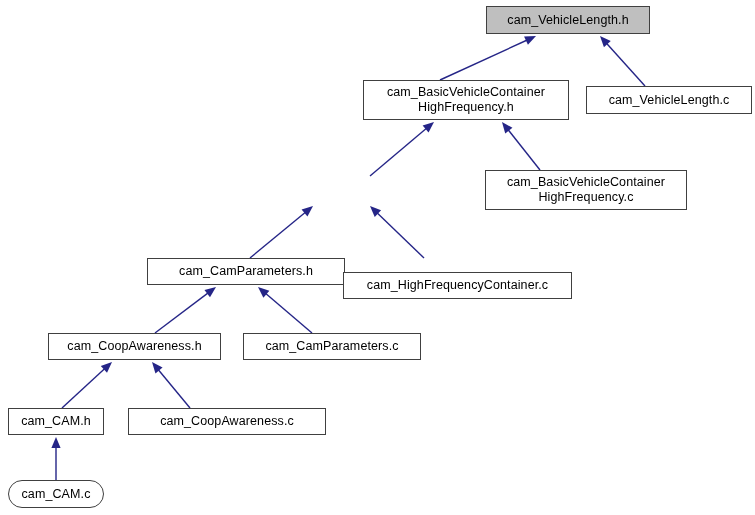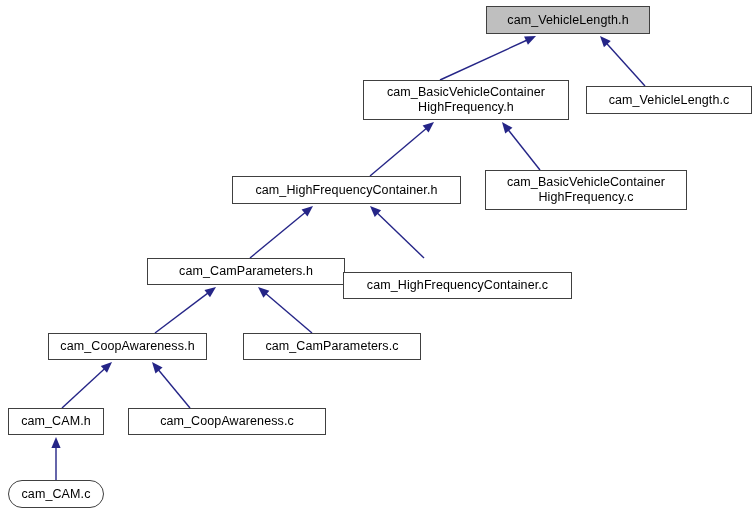--- a/index.html
+++ b/index.html
@@ -76,23 +76,22 @@
       <polygon points="112,362 107.01921891239593,372.8329044931341 100.79029882884382,366.0623391849253" fill="#252587"></polygon>
       <line x1="190" y1="408" x2="157.73193302296661" y2="368.93865576464384" stroke="#252587" stroke-width="1.4"></line>
       <polygon points="152,362 162.55211997444383,367.55092461171506 155.4592718594746,373.41023392408096" fill="#252587"></polygon>
       <line x1="56" y1="480" x2="56" y2="446" stroke="#252587" stroke-width="1.4"></line>
       <polygon points="56,437 60.6,448 51.4,448" fill="#252587"></polygon>
     </svg>
 <div class="node root" style="left: 486px; top: 6px; width: 164px; height: 28px;"><span class="node-label">cam_VehicleLength.h</span></div>
     <div class="node" style="left: 363px; top: 80px; width: 206px; height: 40px;"><span class="node-label">cam_BasicVehicleContainer
 HighFrequency.h</span></div>
     <div class="node" style="left: 586px; top: 86px; width: 166px; height: 28px;"><span class="node-label">cam_VehicleLength.c</span></div>
-    <div class="node" style="left: 232px; top: 176px; width: 229px; height: 28px;"><span class="node-label">cam_HighFrequencyContainer.h</span></div>
     <div class="node" style="left: 485px; top: 170px; width: 202px; height: 40px;"><span class="node-label">cam_BasicVehicleContainer
 HighFrequency.c</span></div>
     <div class="node" style="left: 147px; top: 258px; width: 198px; height: 27px;"><span class="node-label">cam_CamParameters.h</span></div>
     <div class="node" style="left: 343px; top: 272px; width: 229px; height: 27px; align-items: center;"><span class="node-label">cam_HighFrequencyContainer.c</span></div>
-    <div class="node" style="left: 48px; top: 333px; width: 159px; height: 27px; justify-content: center;"><span class="node-label">cam_CoopAwareness.h</span></div>
+    <div class="node" style="left: 48px; top: 333px; width: 173px; height: 27px; justify-content: center;"><span class="node-label">cam_CoopAwareness.h</span></div>
     <div class="node" style="left: 243px; top: 333px; width: 178px; height: 27px;"><span class="node-label">cam_CamParameters.c</span></div>
     <div class="node" style="left: 8px; top: 408px; width: 96px; height: 27px;"><span class="node-label">cam_CAM.h</span></div>
     <div class="node" style="left: 128px; top: 408px; width: 198px; height: 27px;"><span class="node-label">cam_CoopAwareness.c</span></div>
     <div class="node" style="left: 8px; top: 480px; width: 96px; height: 28px; border-radius: 14px;"><span class="node-label">cam_CAM.c</span></div>
   </div>
 
 </body></html>

